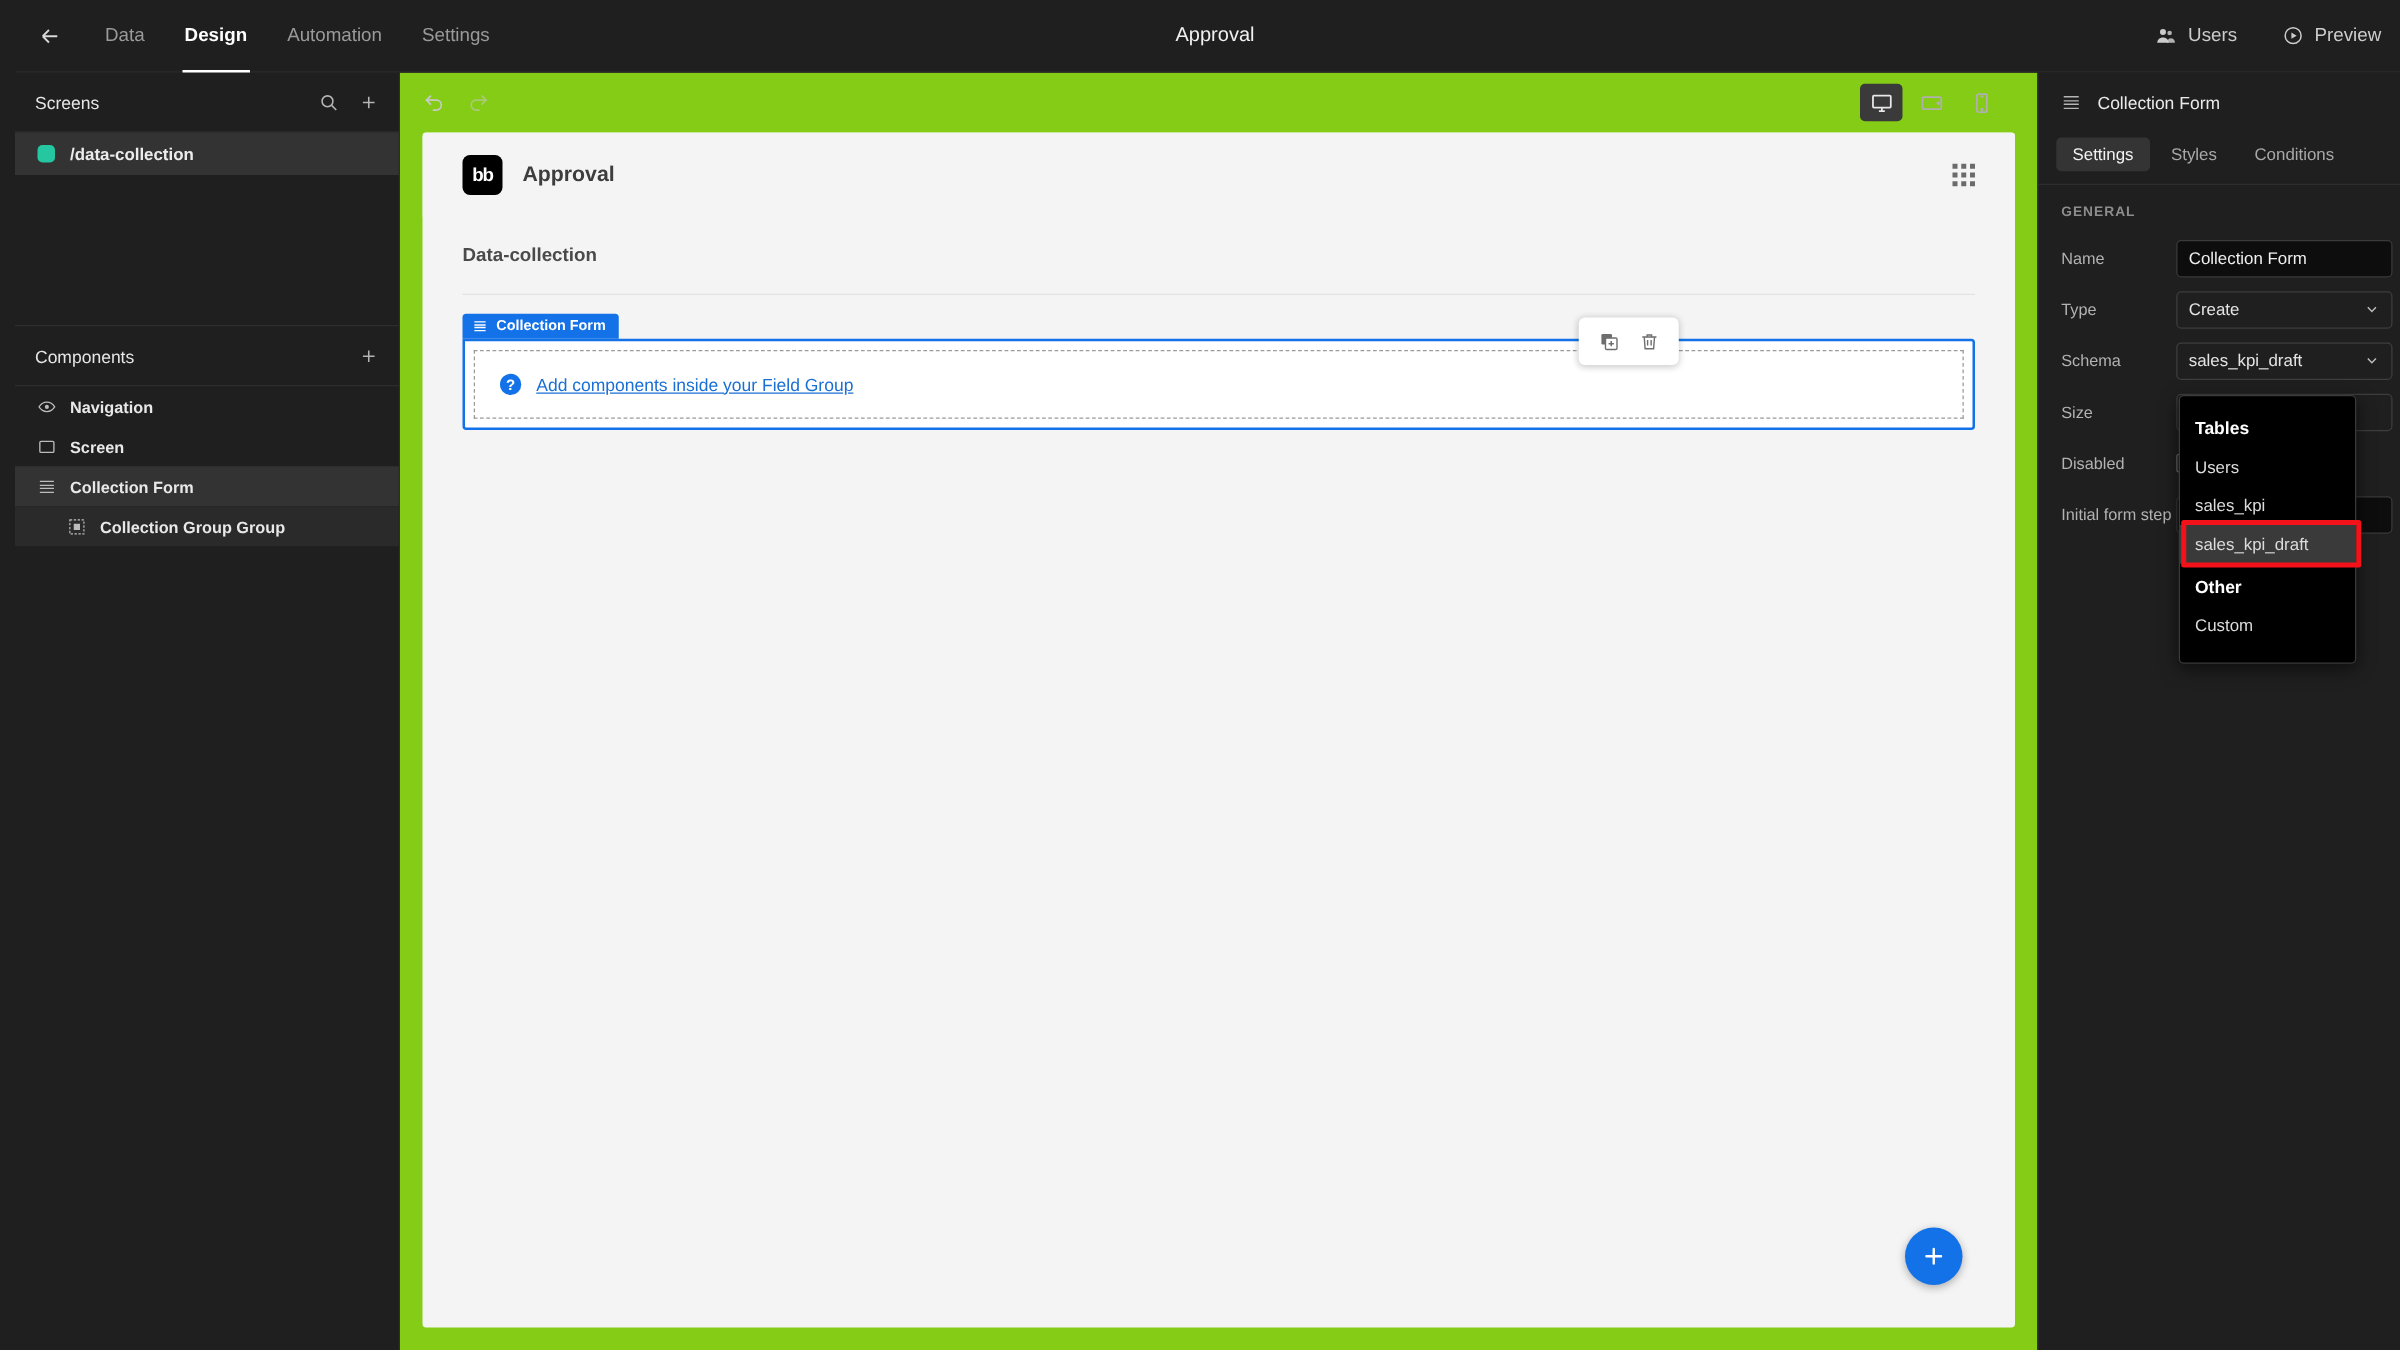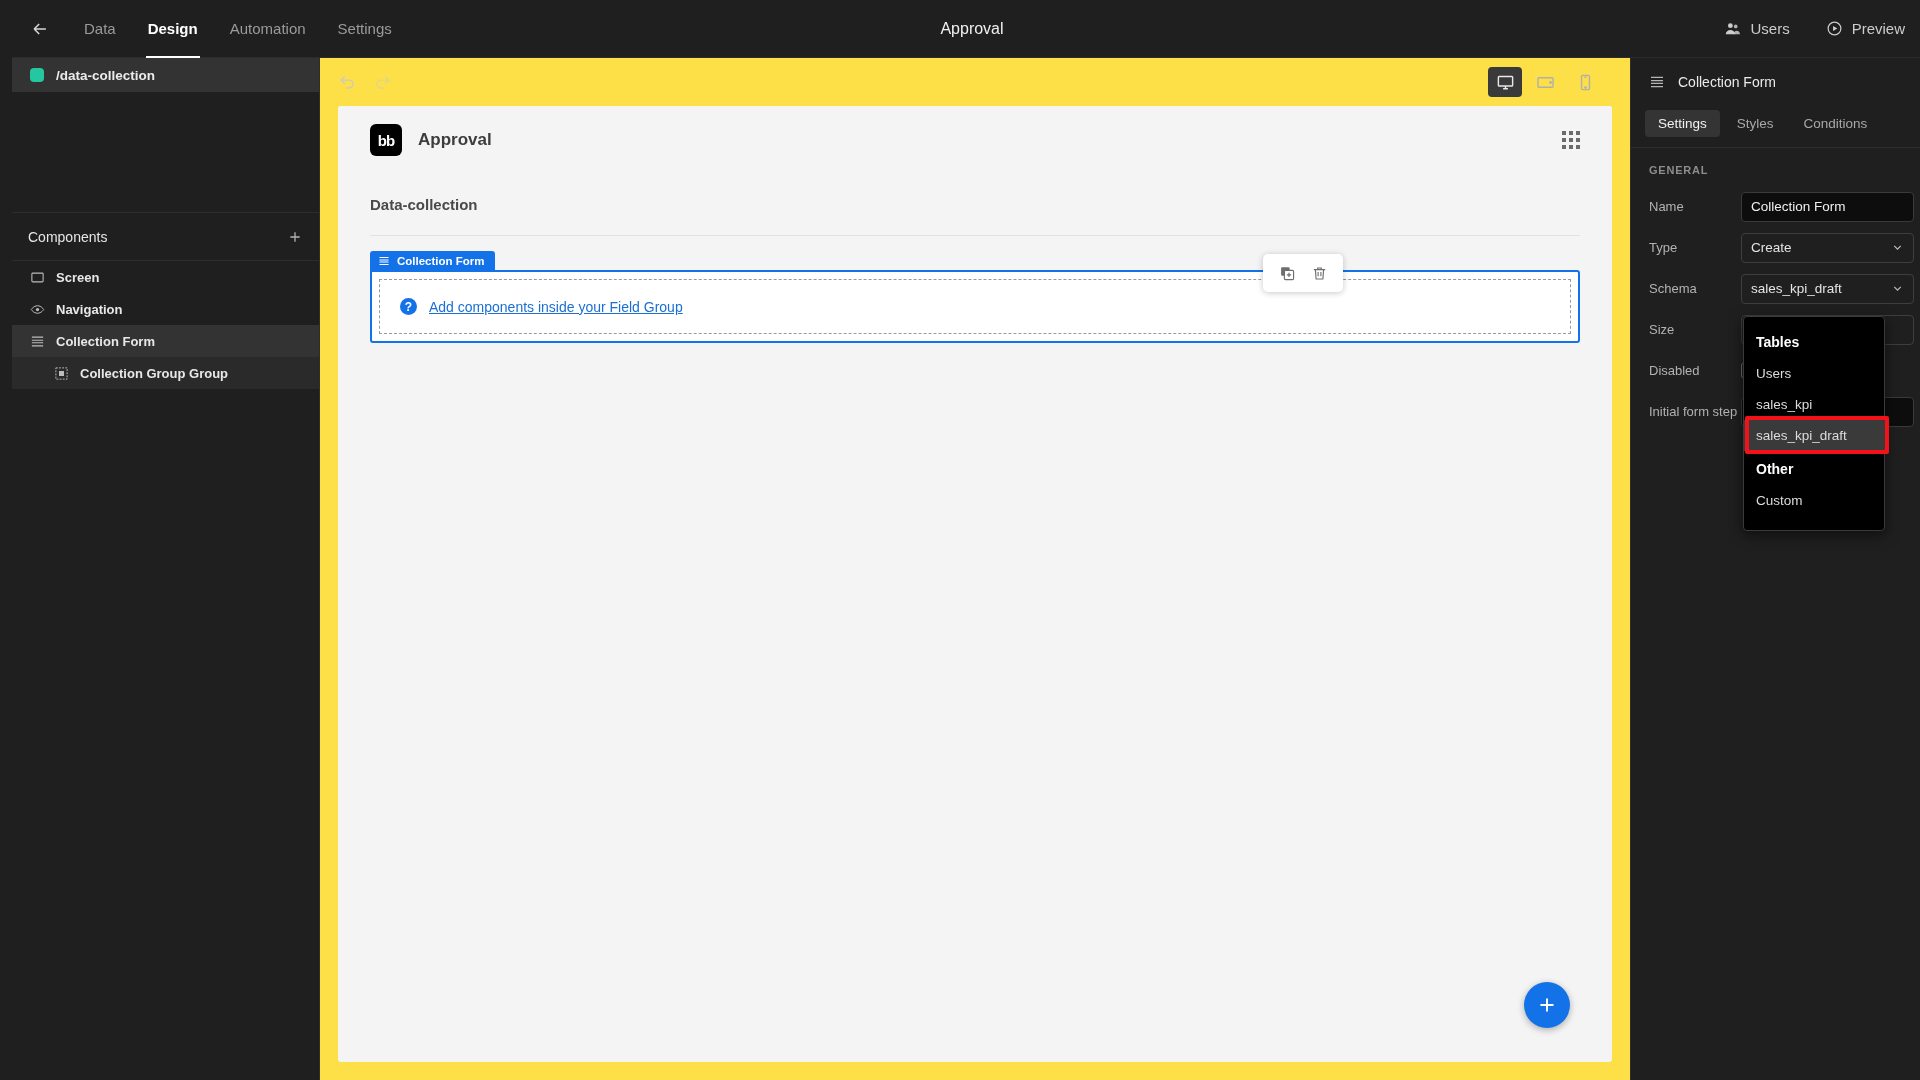--- a/index.html
+++ b/index.html
@@ -81,21 +81,21 @@
 
   .comp-row {
     height: 32px; display: flex; align-items: center; gap: 11px;
     padding: 0 18px; cursor: pointer; font-size: 13px; color: #e8e8e8; font-weight: bold;
   }
   .comp-row.selected { background: #333333; }
   .comp-row.child { padding-left: 42px; background: #2a2a2a; }
   .comp-ico { color: #bdbdbd; display: flex; align-items: center; }
 
   
-  .center { flex: 1; display: flex; flex-direction: column; min-width: 0; background: #fde047; }
+  .center { flex: 1; display: flex; flex-direction: column; min-width: 0; background: #84cc16; }
   .center-toolbar {
     height: 48px; min-height: 48px; display: flex; align-items: center;
     padding: 0 18px; position: relative;
   }
   .undo-redo { display: flex; align-items: center; gap: 16px; }
   .tool-ico { color: #c9c9c9; cursor: pointer; display: flex; align-items: center; }
   .device-group { margin-left: auto; display: flex; align-items: center; gap: 6px; margin-right: 10px; }
   .device-btn {
     width: 34px; height: 30px; border-radius: 4px; display: flex;
     align-items: center; justify-content: center; color: #b0b0b0; cursor: pointer;
@@ -248,20 +248,36 @@
       </div>
       <div class="tb-divider"></div>
     </div>
   </div>
 
   <div class="body">
 
     <div class="sidebar">
 
       <div class="screens-block">
+        <div class="panel-head">
+          <span class="ptitle">Screens</span>
+          <span class="pactions">
+            <span class="icon-btn">
+              <svg width="16" height="16" viewBox="0 0 24 24" fill="none" stroke="currentColor" stroke-width="1.9">
+                <circle cx="10.5" cy="10.5" r="6.5"></circle>
+                  <path d="M15.5 15.5L21 21"></path>
+              </svg>
+            </span>
+            <span class="icon-btn">
+              <svg width="16" height="16" viewBox="0 0 24 24" fill="none" stroke="currentColor" stroke-width="1.9">
+                <path d="M12 5v14M5 12h14"></path>
+              </svg>
+            </span>
+          </span>
+        </div>
         <div class="screens-list">
           <div class="screen-row selected">
             <span class="screen-dot"></span>
             <span>/data-collection</span>
           </div>
         </div>
         <div class="screens-spacer"></div>
       </div>
 
       <div class="comps-block">
@@ -271,35 +287,35 @@
             <span class="icon-btn">
               <svg width="16" height="16" viewBox="0 0 24 24" fill="none" stroke="currentColor" stroke-width="1.9">
                 <path d="M12 5v14M5 12h14"></path>
               </svg>
             </span>
           </span>
         </div>
 
         <div class="comp-row">
           <span class="comp-ico">
-            <svg width="15" height="15" viewBox="0 0 24 24" fill="none" stroke="currentColor" stroke-width="1.7">
-              <rect x="3" y="5" width="18" height="14" rx="1.5"></rect>
-            </svg>
-          </span>
-          <span>Screen</span>
-        </div>
-
-        <div class="comp-row">
-          <span class="comp-ico">
             <svg width="15" height="15" viewBox="0 0 24 24" fill="none" stroke="currentColor" stroke-width="1.6">
               <path d="M2 12s3.8-6 10-6 10 6 10 6-3.8 6-10 6-10-6-10-6z"></path>
               <circle cx="12" cy="12" r="2.6" fill="currentColor" stroke="none"></circle>
             </svg>
           </span>
           <span>Navigation</span>
+        </div>
+
+        <div class="comp-row">
+          <span class="comp-ico">
+            <svg width="15" height="15" viewBox="0 0 24 24" fill="none" stroke="currentColor" stroke-width="1.7">
+              <rect x="3" y="5" width="18" height="14" rx="1.5"></rect>
+            </svg>
+          </span>
+          <span>Screen</span>
         </div>
 
         <div class="comp-row selected">
           <span class="comp-ico">
             <svg width="15" height="15" viewBox="0 0 24 24" fill="none" stroke="currentColor" stroke-width="1.7">
               <path d="M3 5h18M3 10h18M3 14h18M3 19h18"></path>
             </svg>
           </span>
           <span>Collection Form</span>
         </div>

